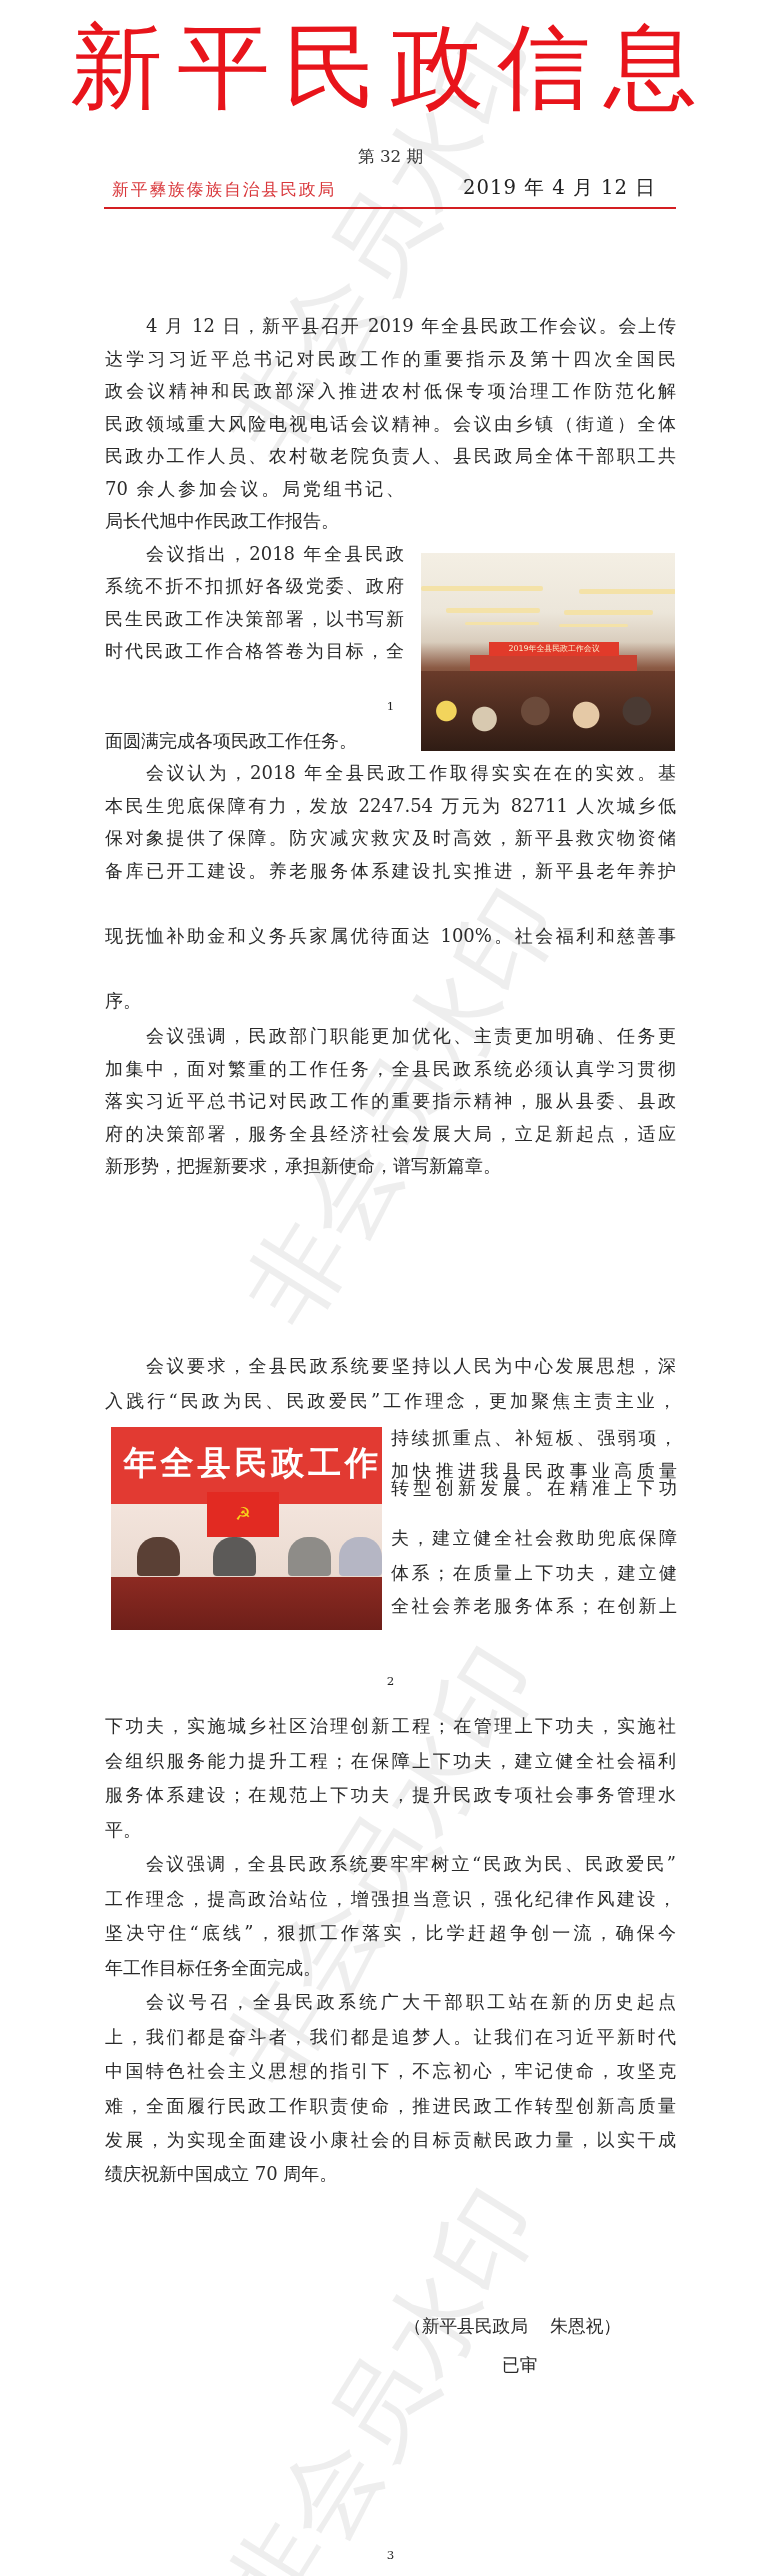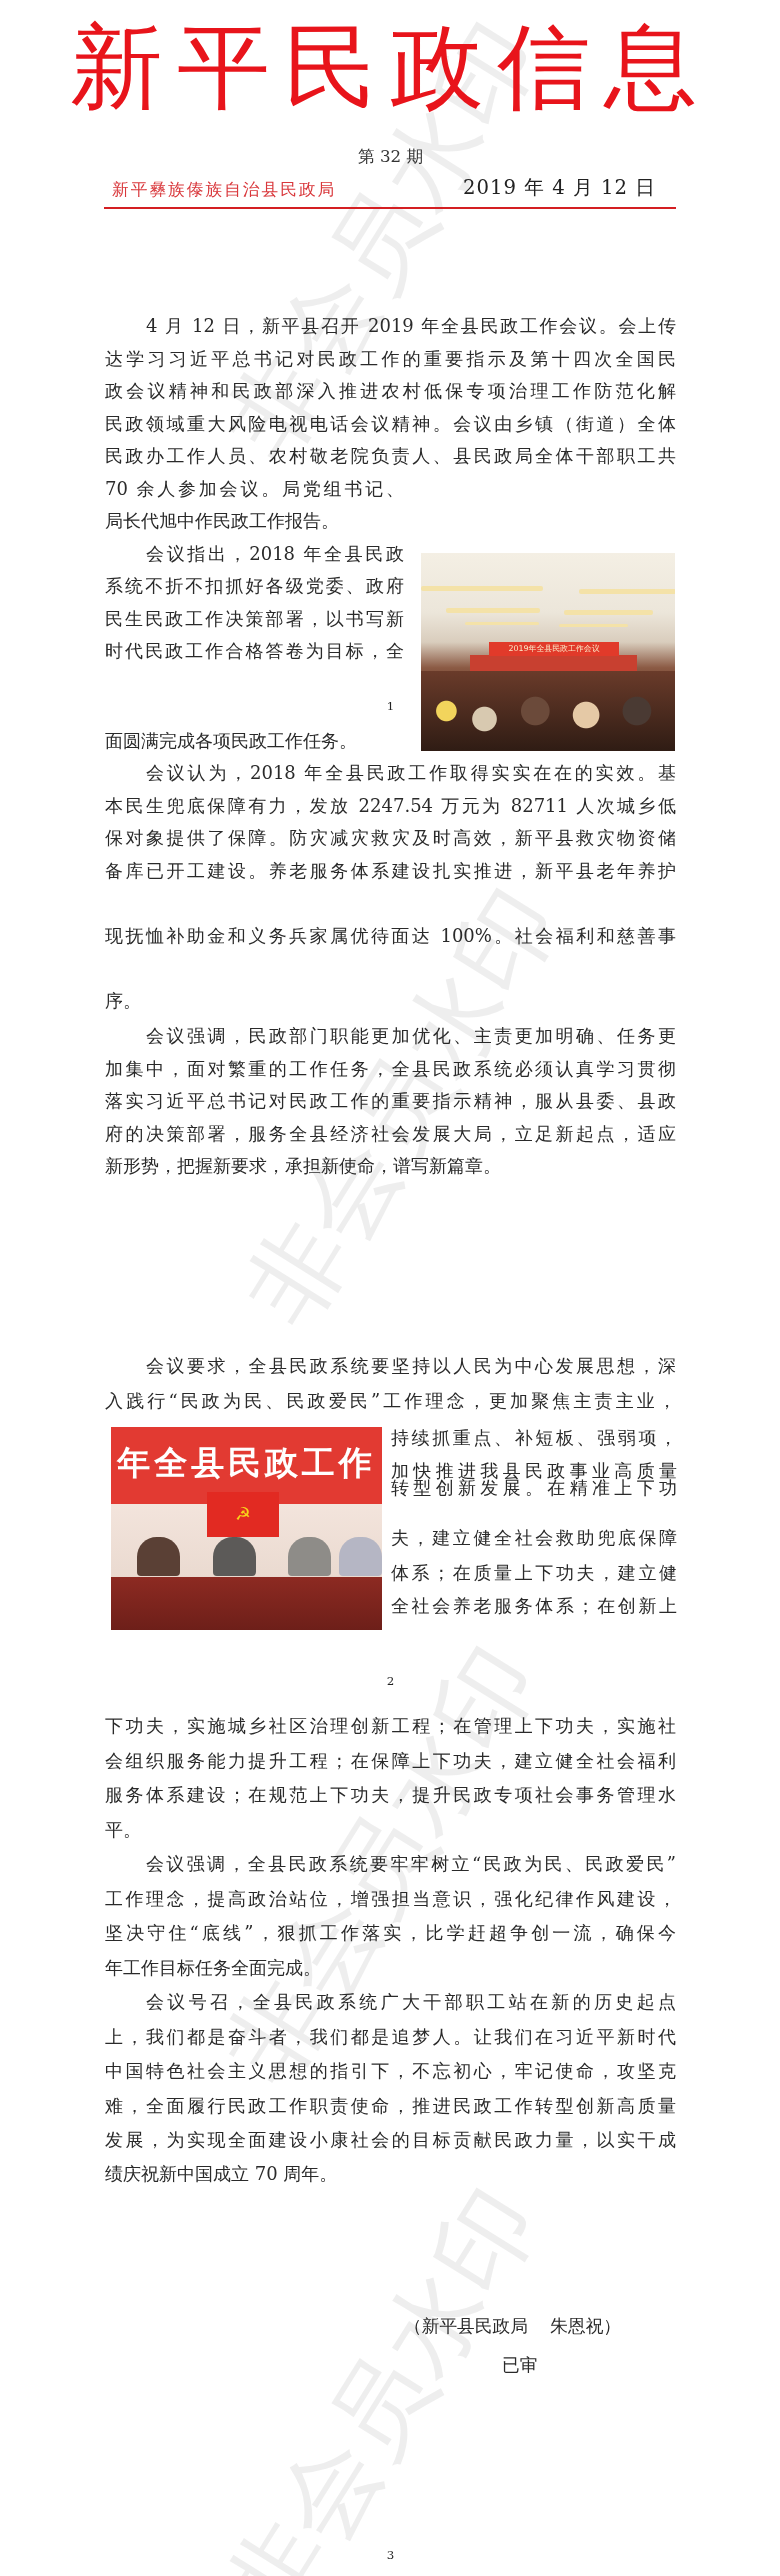--- a/index.html
+++ b/index.html
@@ -44,21 +44,21 @@
     .photo1 .stage { position: absolute; left: 49px; top: 102px; width: 167px; height: 19.7px; background: #c84030; }
     .photo1 .crowd { position: absolute; left: 0; top: 118px; width: 254px; height: 80px;
                      background: radial-gradient(circle at 10% 50%, #f2d45c 0 9.8px, transparent 10.8px),
                                  radial-gradient(circle at 25% 60%, #d8c9b0 0 11.8px, transparent 12.8px),
                                  radial-gradient(circle at 45% 50%, #6b4a3a 0 13.8px, transparent 14.8px),
                                  radial-gradient(circle at 65% 55%, #e5c9a6 0 12.8px, transparent 13.8px),
                                  radial-gradient(circle at 85% 50%, #4a3a33 0 13.8px, transparent 14.8px),
                                  linear-gradient(180deg, #6a3b2a, #2f1c14); }
     .photo2 { left: 111px; top: 1427px; width: 271px; height: 203px;
               background: linear-gradient(180deg, #e23a32 0%, #e23a32 38%, #f3e4dc 38%, #eadad0 74%, #8d2a22 74%, #6d1f19 100%); }
-    .photo2 .banner-text { position: absolute; left: 0; top: 15.8px; width: 271px; text-align: center;
+    .photo2 .banner-text { position: absolute; left: 0; top: 15.8px; width: 271px; text-align: right;
                            color: #fff; font-size: 33px; font-weight: bold; letter-spacing: 3.9px;
                            font-family: "DejaVu Sans", sans-serif; line-height: 39px; white-space: nowrap; }
     .photo2 .flag { position: absolute; left: 96px; top: 65px; width: 72px; height: 45px; background: #e22a22;
                     color: #f7d21a; font-size: 17.7px; line-height: 45px; text-align: center; }
     .photo2 .person { position: absolute; top: 110px; width: 43px; height: 39px; border-radius: 19.7px 19.7px 3.9px 3.9px; }
 
     
     .wm { position: absolute; color: rgba(160,160,160,0.18); font-size: 98px; font-family: "DejaVu Sans", sans-serif;
           transform: rotate(-58deg); transform-origin: left top; white-space: nowrap; pointer-events: none; }
 

